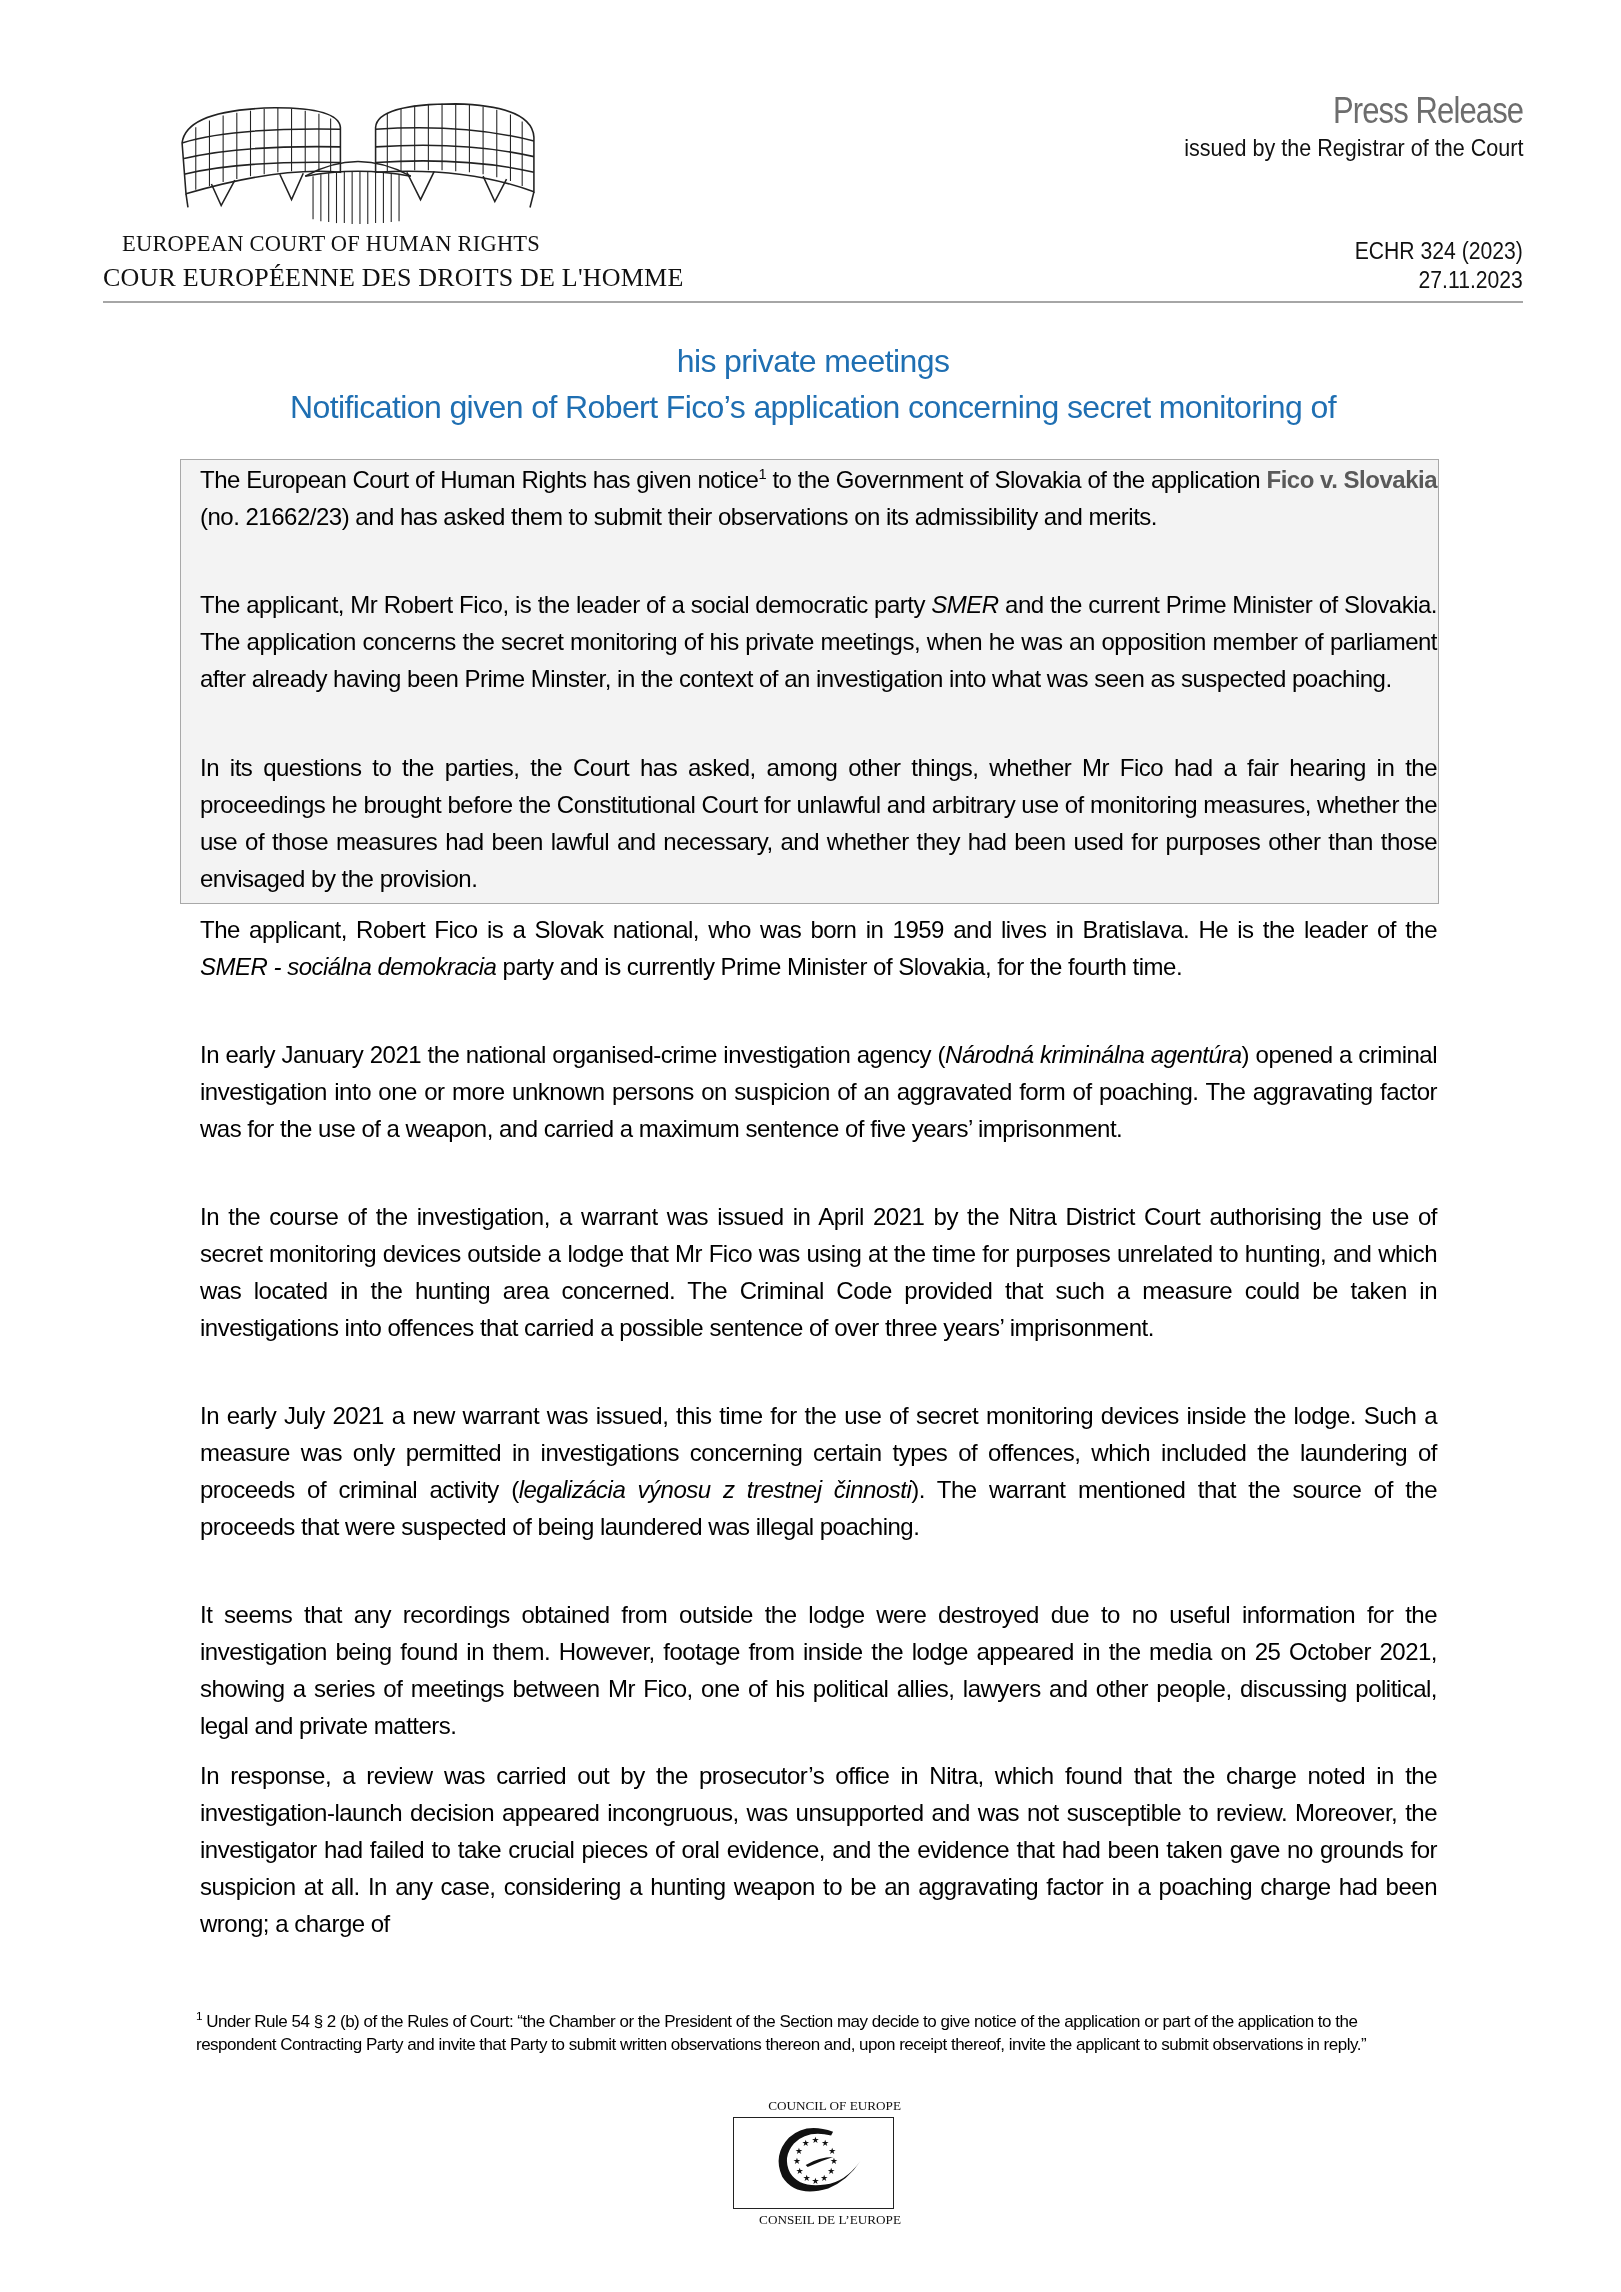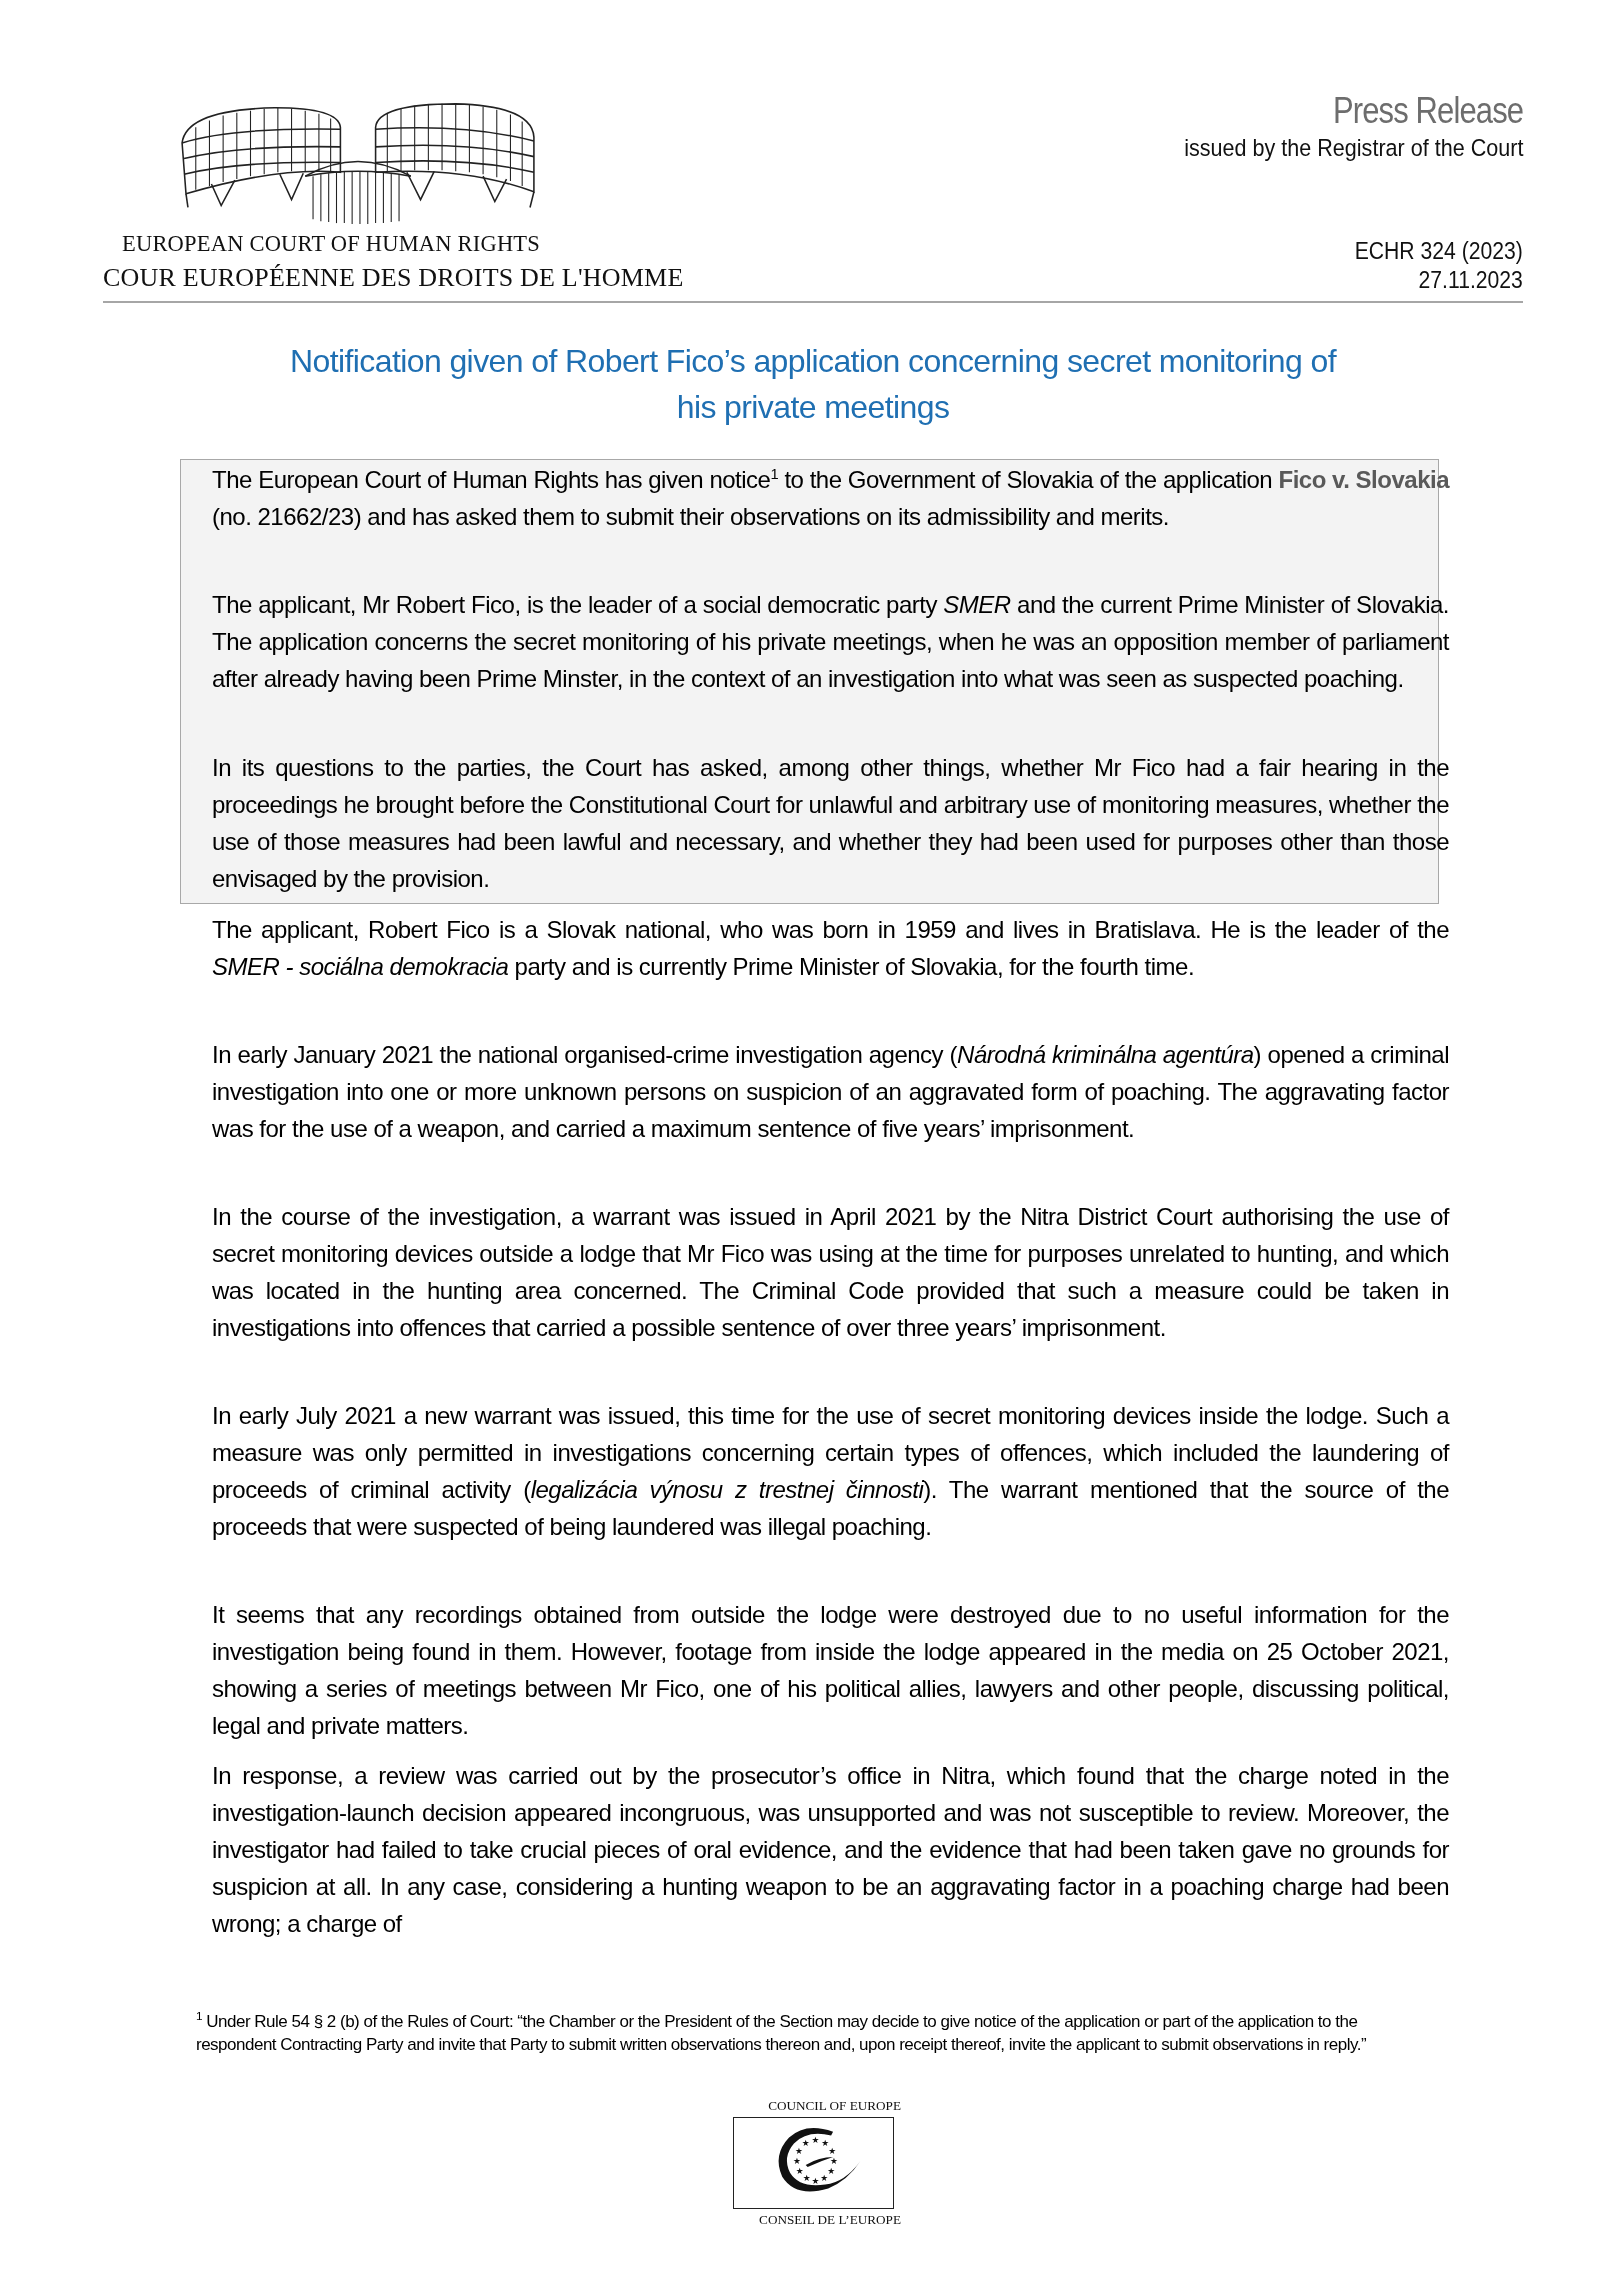--- a/index.html
+++ b/index.html
@@ -23,21 +23,21 @@
   .ref-date { position: absolute; right: 98px; top: 267px; font-size: 23.5px; color: #111;
          transform: scaleX(0.9); transform-origin: right center; white-space: nowrap; }
   .header-rule { position: absolute; left: 103px; top: 301px; width: 1420px; height: 2px; background: #a6a6a6; }
 
   .doc-title { position: absolute; left: 176px; top: 338px; width: 1274px; text-align: center;
          color: #1f6fb2; font-size: 32px; line-height: 46px; letter-spacing: -0.6px; }
 
   .summary-box { position: absolute; left: 180px; top: 459px; width: 1259px; height: 445px;
          background: #f3f3f3; border: 1.5px solid #a8a8a8; box-sizing: border-box; }
 
-  .para { position: absolute; left: 212px; width: 1237px; font-size: 24px; line-height: 37px;
+  .para { position: absolute; left: 200px; width: 1237px; font-size: 24px; line-height: 37px;
          text-align: justify; letter-spacing: -0.5px; word-spacing: 0px; }
   .para i { font-style: italic; }
   .case-link { color: #595959; font-weight: bold; }
   sup { font-size: 14.7px; line-height: 0; vertical-align: super; }
 
   .footnote { position: absolute; left: 196px; top: 2011px; width: 1237px; font-size: 17px;
          line-height: 22.5px; letter-spacing: -0.5px; }
   .footnote sup { font-size: 11.8px; }
 
   .coe { position: absolute; left: 725px; top: 2098px; width: 176px; text-align: right; }
@@ -115,22 +115,22 @@
 <div class="court-en">EUROPEAN COURT OF HUMAN RIGHTS</div>
 <div class="court-fr">COUR EUROPÉENNE DES DROITS DE L'HOMME</div>
 
 <div class="press-title">Press Release</div>
 <div class="press-sub">issued by the Registrar of the Court</div>
 <div class="ref-num">ECHR 324 (2023)</div>
 <div class="ref-date">27.11.2023</div>
 <div class="header-rule"></div>
 
 <div class="doc-title">
+  <div>his private meetings</div>
   <div>Notification given of Robert Fico’s application concerning secret monitoring of</div>
-  <div>his private meetings</div>
 </div>
 
 <div class="summary-box"></div>
 
 <p class="para" style="top:461px;margin:0;"><span>The European Court of Human Rights has given notice</span><sup>1</sup><span> to the Government of Slovakia of the application </span><span class="case-link">Fico v. Slovakia</span><span> (no. 21662/23) and has asked them to submit their observations on its admissibility and merits.</span></p>
 
 <p class="para" style="top:586px;margin:0;"><span>The applicant, Mr Robert Fico, is the leader of a social democratic party </span><i>SMER</i><span> and the current Prime Minister of Slovakia. The application concerns the secret monitoring of his private meetings, when he was an opposition member of parliament after already having been Prime Minster, in the context of an investigation into what was seen as suspected poaching.</span></p>
 
 <p class="para" style="top:749px;margin:0;">In its questions to the parties, the Court has asked, among other things, whether Mr Fico had a fair hearing in the proceedings he brought before the Constitutional Court for unlawful and arbitrary use of monitoring measures, whether the use of those measures had been lawful and necessary, and whether they had been used for purposes other than those envisaged by the provision.</p>
 

